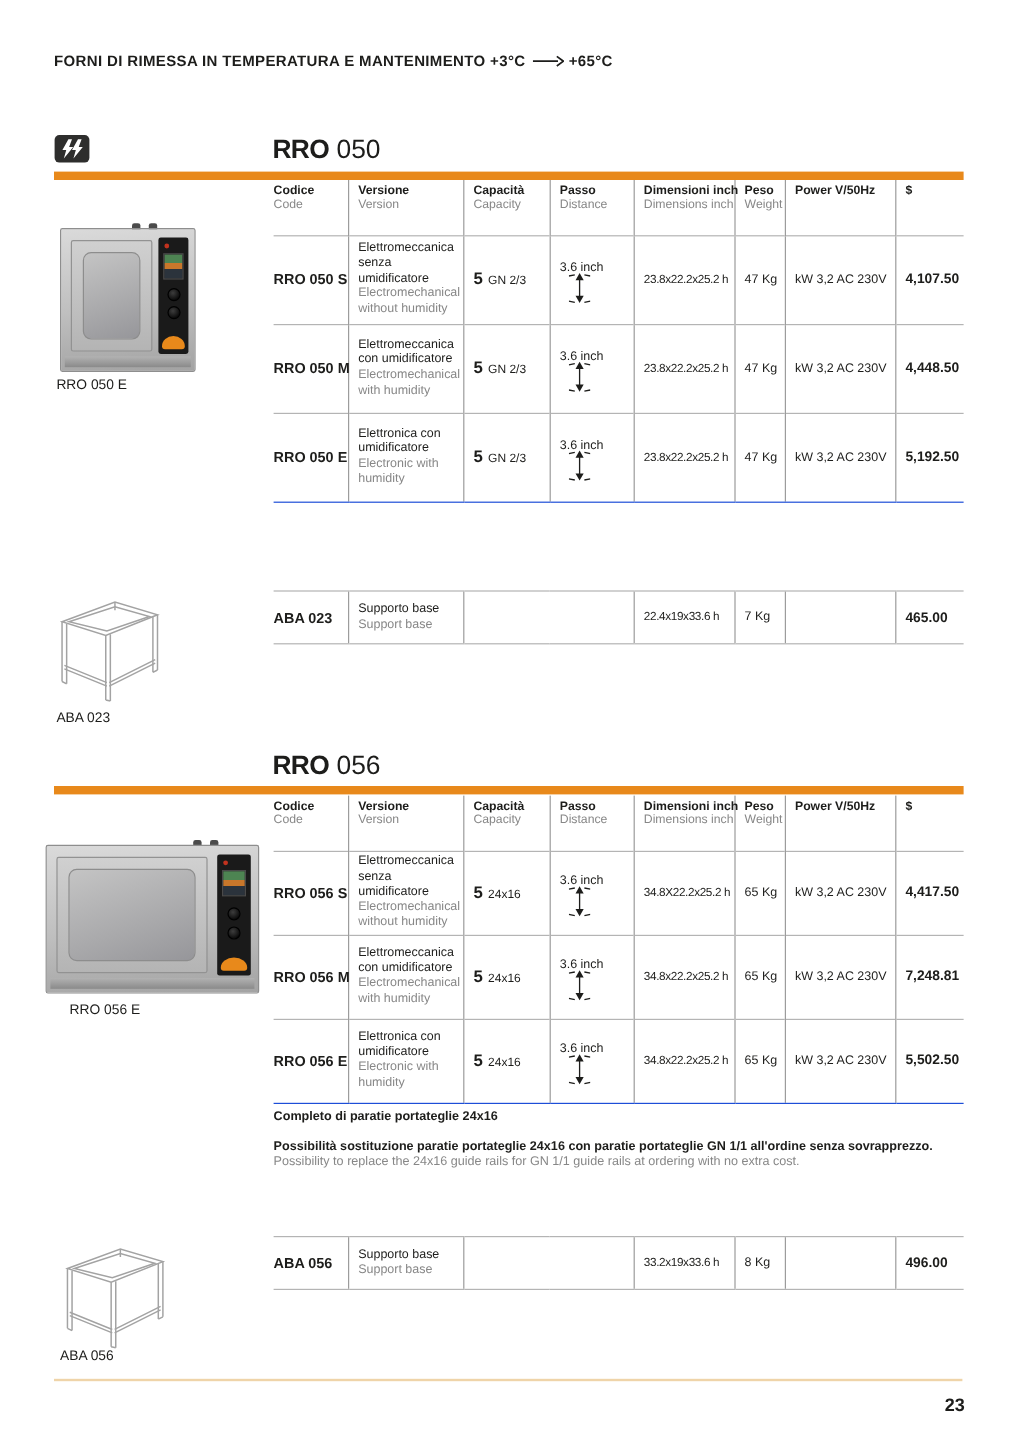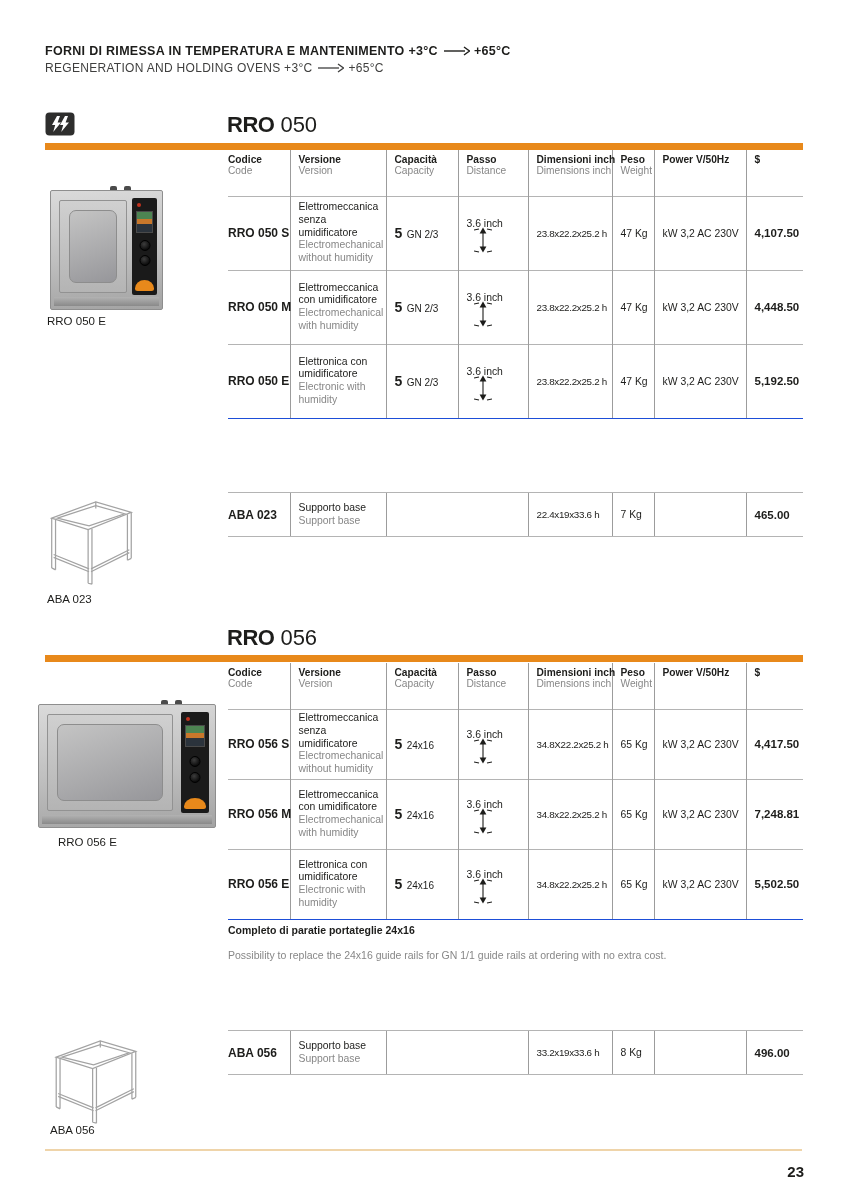--- a/index.html
+++ b/index.html
@@ -82,26 +82,20 @@
 
 <div class="page">
 
   <div class="page-header">
     <div class="ph-line1">
       <span>FORNI DI RIMESSA IN TEMPERATURA E MANTENIMENTO +3°C</span><svg class="arrow-icon" width="26" height="10" viewBox="0 0 26 10">
           <line x1="0" y1="5" x2="21" y2="5" stroke="#1d1d1b" stroke-width="1.4"></line>
           <path d="M20 1 L25.5 5 L20 9" fill="none" stroke="#1d1d1b" stroke-width="1.4"></path>
         </svg><span>+65°C</span>
     </div>
-    <div class="ph-line2">
-      <span>REGENERATION AND HOLDING OVENS +3°C</span><svg class="arrow-icon" width="26" height="10" viewBox="0 0 26 10">
-          <line x1="0" y1="5" x2="21" y2="5" stroke="#3f3f3e" stroke-width="1.3"></line>
-          <path d="M20 1 L25.5 5 L20 9" fill="none" stroke="#3f3f3e" stroke-width="1.3"></path>
-        </svg><span>+65°C</span>
-    </div>
   </div>
 
   <svg class="electric-icon" viewBox="0 0 30 24">
     <rect x="0.5" y="0.5" width="29" height="23" rx="4" fill="#2e2e2d"></rect>
     <path d="M12 4 L7 13 h3.2 L8.2 20 L16 10.5 h-3.4 L15 4 Z" fill="#ffffff"></path>
     <path d="M20 4 L15 13 h3.2 L16.2 20 L24 10.5 h-3.4 L23 4 Z" fill="#ffffff"></path>
   </svg>
 
   <div class="section-title" style="top:109px">
     <span class="st-bold">RRO</span><span class="st-num">050</span>
@@ -407,20 +401,21 @@
         <td class="bl price">5,502.50</td>
       </tr>
     </tbody>
   </table>
 
   <div class="notes" style="top:924px">
     <div class="note">
       <div class="note-it">Completo di paratie portateglie 24x16</div>
     </div>
     <div class="note">
+      <div class="note-it">Possibilità sostituzione paratie portateglie 24x16 con paratie portateglie GN 1/1 all'ordine senza sovrapprezzo.</div>
       <div class="note-en">Possibility to replace the 24x16 guide rails for GN 1/1 guide rails at ordering with no extra cost.</div>
     </div>
   </div>
 
   <table class="acc" style="top:1030px">
     <colgroup>
         <col class="c1">
         <col class="c2">
         <col class="c3">
         <col class="c4">

